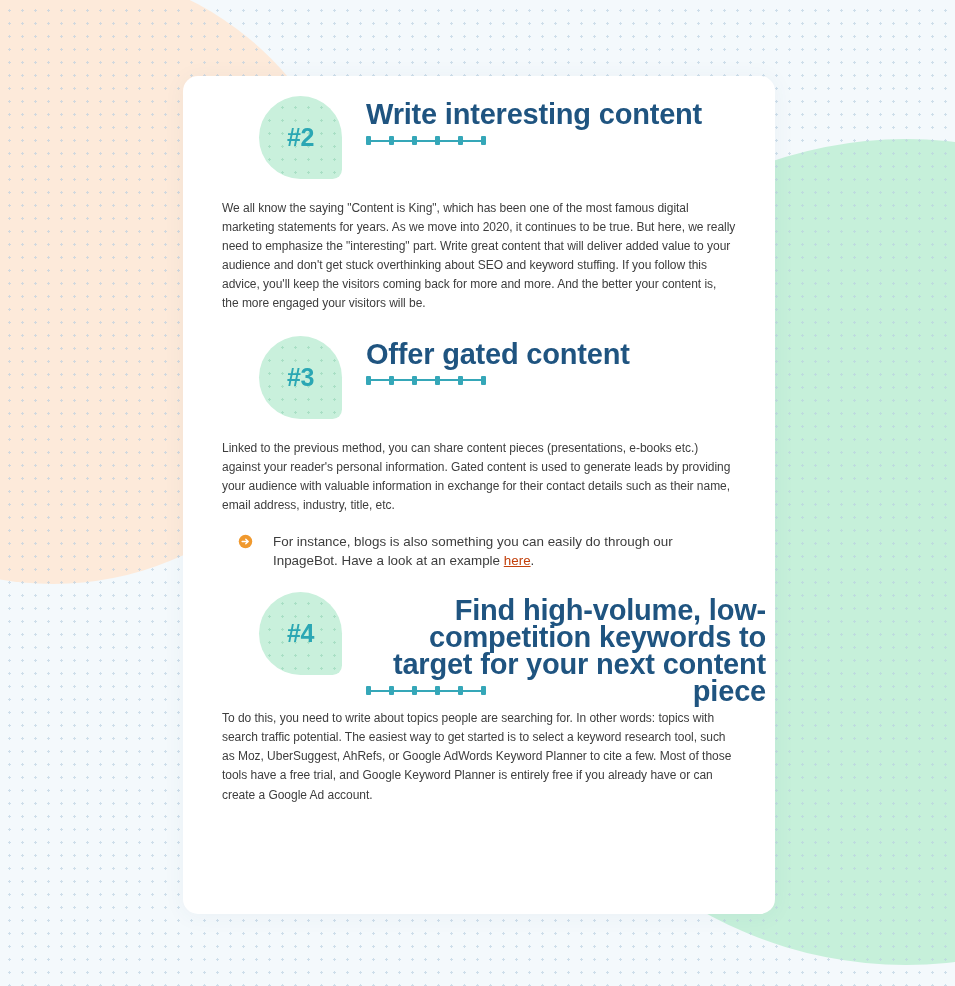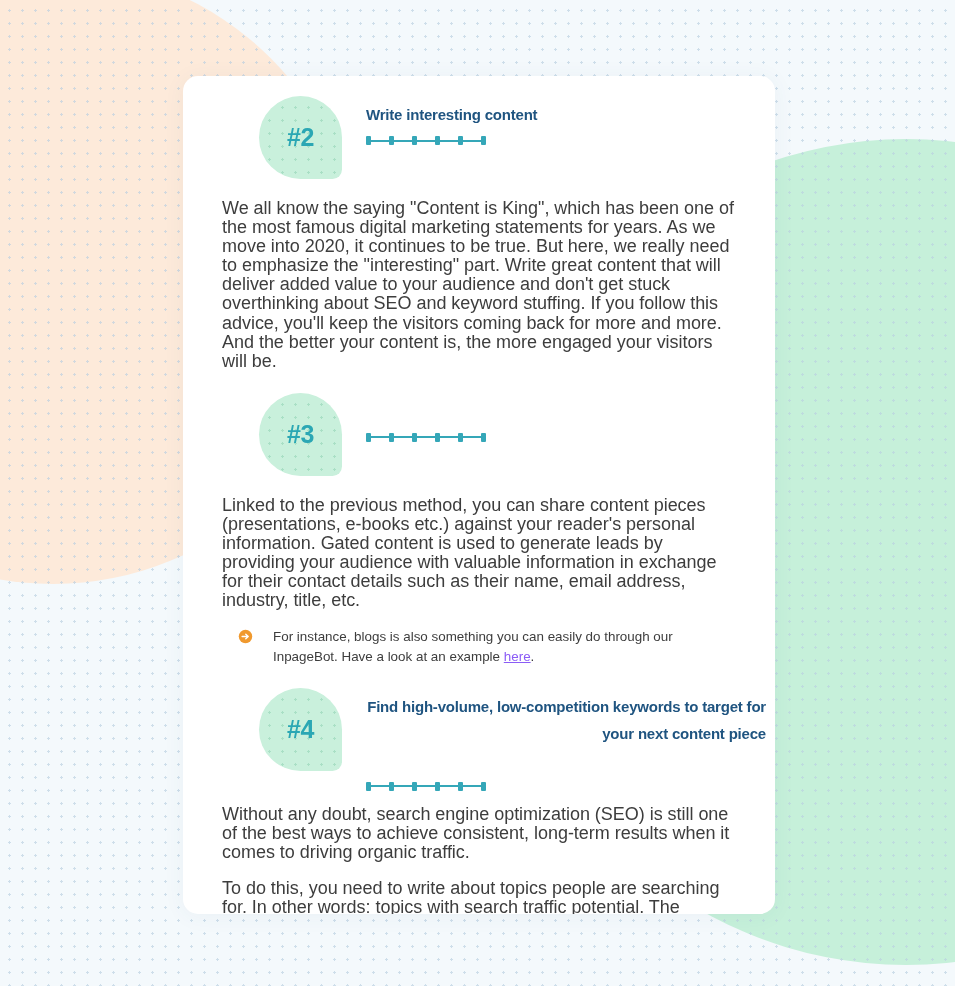--- a/index.html
+++ b/index.html
@@ -107,21 +107,21 @@
     font-weight: bold;
     color: #2ba7b4;
     letter-spacing: -.5px;
   }
 
   .section-title {
     position: absolute;
     left: 145px;
     top: 5px;
     width: 400px;
-    font-size: 15px;
+    font-size: 29px;
     line-height: 27px;
     font-weight: bold;
     color: #1f5480;
     letter-spacing: -.2px;
   }
 
   .title-divider {
     position: absolute;
     left: 145px;
     width: 120px;
@@ -139,21 +139,21 @@
     position: absolute;
     top: 0;
     width: 5px;
     height: 9px;
     background: #35a7b8;
     border-radius: 1px;
   }
 
   
   .body-text {
-    font-size: 18px;
+    font-size: 12px;
     line-height: 19.1px;
     color: #3d3d3d;
     margin: 0 0 17px 0;
     letter-spacing: -.03px;
   }
   .body-text b { font-weight: bold; color: #2b2b2b; }
 
   
   .callout {
     display: flex;
@@ -209,53 +209,53 @@
           </div>
         </div>
         <p class="body-text pad-sides" style="color: rgb(61, 61, 61);"><span>We all know the saying "Content is King", which has been one of the most famous digital marketing statements for years. As we move into 2020, it continues to be true. But here, we really need to emphasize the "interesting" part. Write great content that will deliver added value to your audience and don't get stuck overthinking about SEO and keyword stuffing. If you follow this advice, you'll keep the visitors coming back for more and more. And the better your content is, the more engaged your visitors will be.</span></p>
       </div>
       <div class="section">
         <div class="section-head" style="margin-top: 22px; min-height: 97px;">
           <div class="number-badge" style="background: rgb(201, 240, 220);">
             <div class="badge-dots"></div>
             <div class="badge-number" style="color: rgb(43, 167, 180);">#3</div>
           </div>
+          <div class="section-title" style="color: rgb(31, 84, 128);">Offer gated content</div>
           <div class="title-divider" style="top: 40px;">
             <div class="rule" style="background: rgb(53, 167, 184);"></div>
             <div class="dot" style="left: 0px; background: rgb(53, 167, 184);"></div>
             <div class="dot" style="left: 23px; background: rgb(53, 167, 184);"></div>
             <div class="dot" style="left: 46px; background: rgb(53, 167, 184);"></div>
             <div class="dot" style="left: 69px; background: rgb(53, 167, 184);"></div>
             <div class="dot" style="left: 92px; background: rgb(53, 167, 184);"></div>
             <div class="dot" style="left: 115px; background: rgb(53, 167, 184);"></div>
           </div>
         </div>
         <p class="body-text pad-sides" style="color: rgb(61, 61, 61);"><span>Linked to the previous method, you can share content pieces (presentations, e-books etc.) against your reader's personal information. Gated content is used to generate leads by providing your audience with valuable information in exchange for their contact details such as their name, email address, industry, title, etc.</span></p>
         <div class="callout">
           <span class="callout-icon"><svg viewBox="0 0 16 16" width="15" height="15">
               <circle cx="8" cy="8" r="7.2" fill="#f0992e"></circle>
               <path d="M4.4 8h6.4M8.3 5.6L10.9 8 8.3 10.4" fill="none" stroke="#ffffff" stroke-width="1.5" stroke-linecap="round" stroke-linejoin="round"></path>
             </svg></span>
-          <div class="callout-text" style="color: rgb(61, 61, 61);"><span>For instance, blogs is also something you can easily do through our InpageBot. Have a look at an example </span><a href="#" style="color: #8b5cf6; margin-top: 28px;">here</a><span>.</span></div>
+          <div class="callout-text" style="color: rgb(61, 61, 61);"><span>For instance, blogs is also something you can easily do through our InpageBot. Have a look at an example </span><a href="#" style="color: #c2410c; margin-top: 28px;">here</a><span>.</span></div>
         </div>
       </div>
       <div class="section">
         <div class="section-head" style="margin-top: 22px; min-height: 111px;">
           <div class="number-badge" style="background: rgb(201, 240, 220);">
             <div class="badge-dots"></div>
             <div class="badge-number" style="color: rgb(43, 167, 180);">#4</div>
           </div>
           <div class="section-title" style="color: rgb(31, 84, 128); text-align: right;">Find high-volume, low-competition keywords to target for your next content piece</div>
           <div class="title-divider" style="top: 94px;">
             <div class="rule" style="background: rgb(53, 167, 184);"></div>
             <div class="dot" style="left: 0px; background: rgb(53, 167, 184);"></div>
             <div class="dot" style="left: 23px; background: rgb(53, 167, 184);"></div>
             <div class="dot" style="left: 46px; background: rgb(53, 167, 184);"></div>
             <div class="dot" style="left: 69px; background: rgb(53, 167, 184);"></div>
             <div class="dot" style="left: 92px; background: rgb(53, 167, 184);"></div>
             <div class="dot" style="left: 115px; background: rgb(53, 167, 184);"></div>
           </div>
         </div>
-        <p class="body-text pad-sides" style="color: rgb(61, 61, 61);"><span>Without any doubt, search engine optimization (SEO) is still one of the best ways to achieve consistent, long-term results when it comes to driving organic traffic.</span></p>
         <p class="body-text pad-sides" style="color: rgb(61, 61, 61);"><span>To do this, you need to write about topics people are searching for. In other words: topics with search traffic potential. The easiest way to get started is to select a keyword research tool, such as Moz, UberSuggest, AhRefs, or Google AdWords Keyword Planner to cite a few. Most of those tools have a free trial, and Google Keyword Planner is entirely free if you already have or can create a Google Ad account.</span></p>
       </div>
     </div>
 </div>
 
 </body></html>

